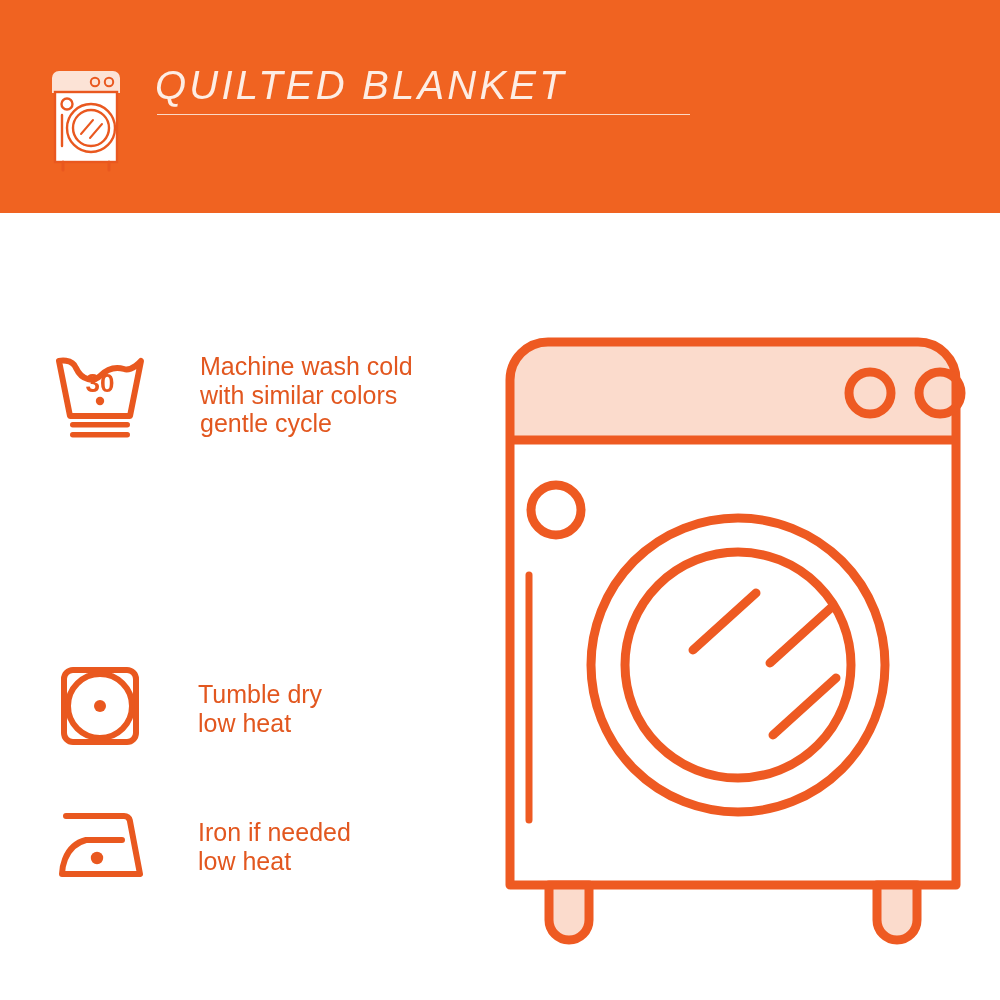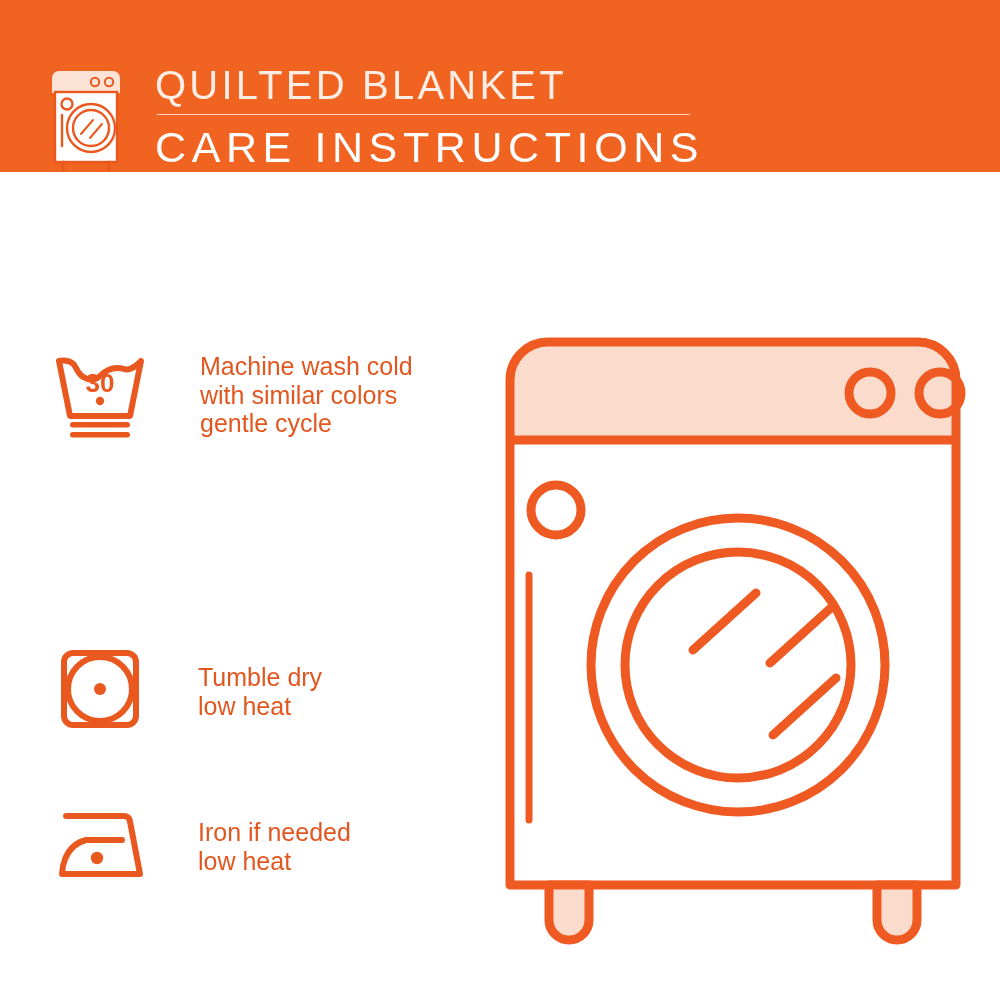--- a/index.html
+++ b/index.html
@@ -14,23 +14,24 @@
     overflow: hidden;
     position: relative;
   }
 
   
   .header {
     position: absolute;
     left: 0;
     top: 0;
     width: 1000px;
-    height: 172px;
+    height: 213px;
     background: #F06321;
     overflow: hidden;
+    font-style: italic;
   }
   .header-inner {
     position: absolute;
     left: 45px;
     top: 62px;
     display: flex;
     align-items: flex-start;
   }
   .header-logo {
     width: 88px;
@@ -77,21 +78,21 @@
     height: 634px;
   }
   .care-item {
     position: absolute;
     left: 52px;
     display: flex;
     align-items: flex-start;
   }
   .care-item.i0 { top: 108px; }
   .care-item.i1 { top: 248px; }
-  .care-item.i2 { top: 403px; }
+  .care-item.i2 { top: 420px; }
   .care-item.i3 { top: 558px; }
 
   .care-symbol {
     width: 96px;
     height: 96px;
     flex: 0 0 auto;
   }
   .care-text {
     margin-left: 52px;
     color: #E2571F;
@@ -142,21 +143,20 @@
       <line x1="36" y1="68" x2="48" y2="54" stroke="#E9581F" stroke-width="2" stroke-linecap="round"></line>
       <line x1="45" y1="72" x2="57" y2="58" stroke="#E9581F" stroke-width="2" stroke-linecap="round"></line>
 
       <path d="M18 96 v8" stroke="#E9581F" stroke-width="3" stroke-linecap="round"></path>
       <path d="M64 96 v8" stroke="#E9581F" stroke-width="3" stroke-linecap="round"></path>
     </svg>
 
     <div class="header-text">
       <div class="title-line1">QUILTED BLANKET</div>
       <div class="title-divider"></div>
-      <div class="title-line2">CARE INSTRUCTIONS</div>
     </div>
   </div>
 </div>
 
 <div class="care-list">
 
   <div class="care-item i0">
     <svg class="care-symbol" viewBox="0 0 96 96">
       <path d="M7 15 C7 15 20 12 24 22 C30 35 42 36 48 30 C54 24 62 20 72 23 C80 25.5 89 15 89 15
                L78 70 L18 70 Z" fill="none" stroke="#E9581F" stroke-width="6" stroke-linejoin="round" stroke-linecap="round"></path>

